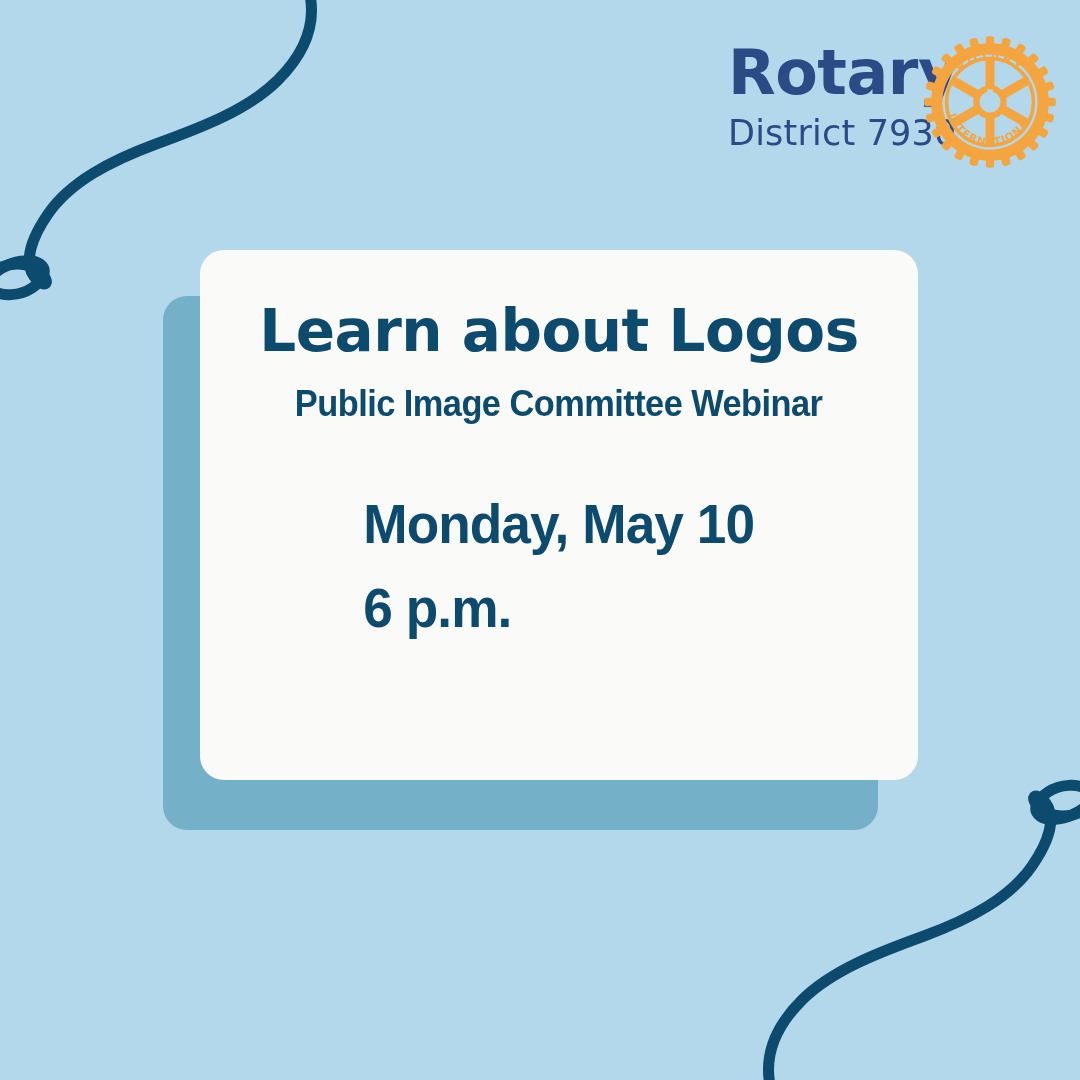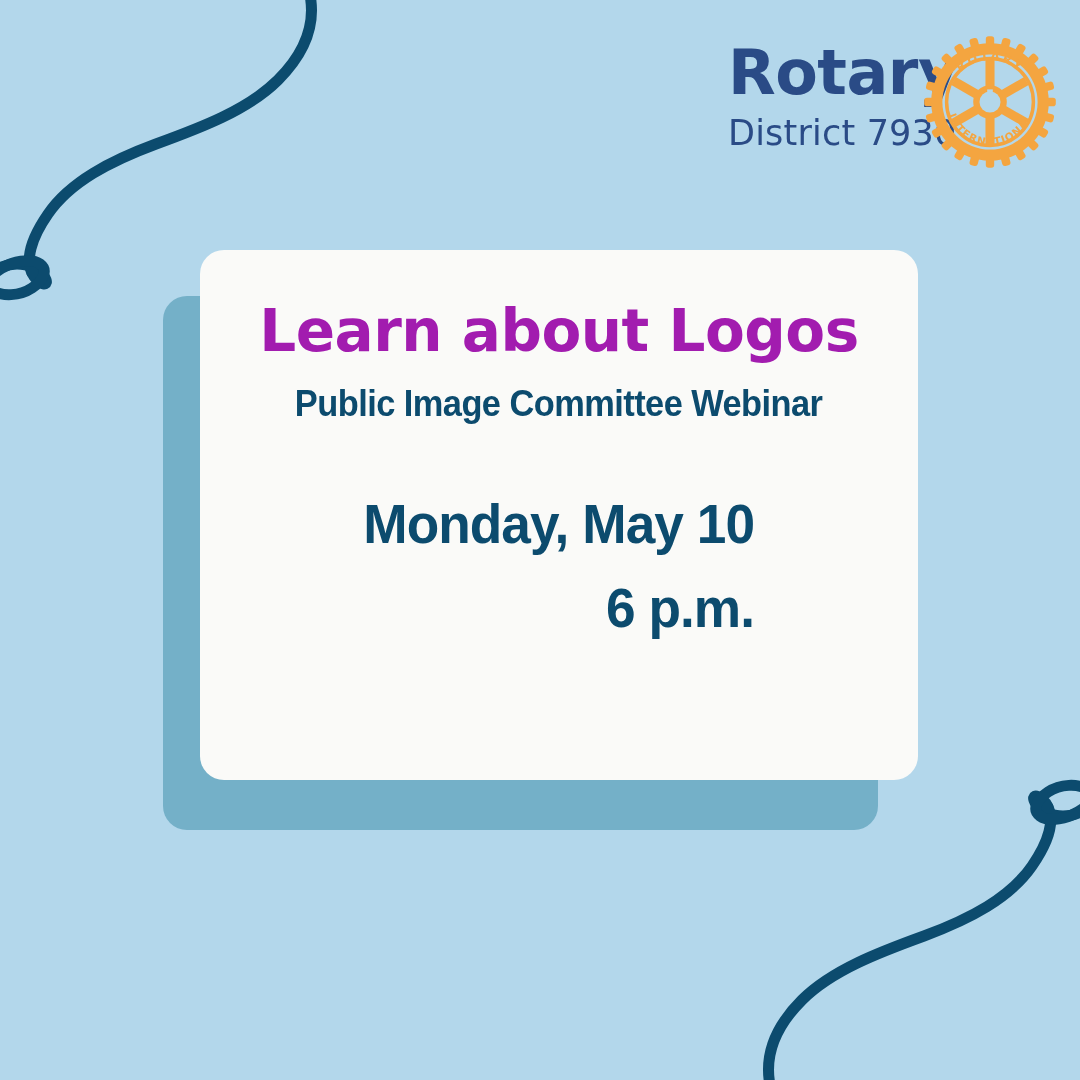--- a/index.html
+++ b/index.html
@@ -107,40 +107,40 @@
     flex-direction: column;
     align-items: center;
   }
 
   #card-title {
     margin-top: 48px;
     font-family: "DejaVu Sans", sans-serif;
     font-weight: bold;
     font-size: 58px;
     line-height: 66px;
-    color: #a21caf;
+    color: #0c4a6e;
     letter-spacing: -0.5px;
     text-align: center;
     white-space: nowrap;
   }
   #card-subtitle {
     margin-top: 18px;
     font-family: "Liberation Sans", sans-serif;
     font-weight: bold;
     font-size: 37px;
     line-height: 44px;
     color: #0c4b6e;
     letter-spacing: -0.6px;
     text-align: center;
     white-space: nowrap;
     transform: scaleX(0.93);
   }
   #card-date-block {
     margin-top: 56px;
-    text-align: right;
+    text-align: left;
   }
   .card-date-line {
     font-family: "Liberation Sans", sans-serif;
     font-weight: bold;
     font-size: 56px;
     line-height: 84px;
     color: #0c4b6e;
     letter-spacing: -1px;
     white-space: nowrap;
     transform: scaleX(0.95);

